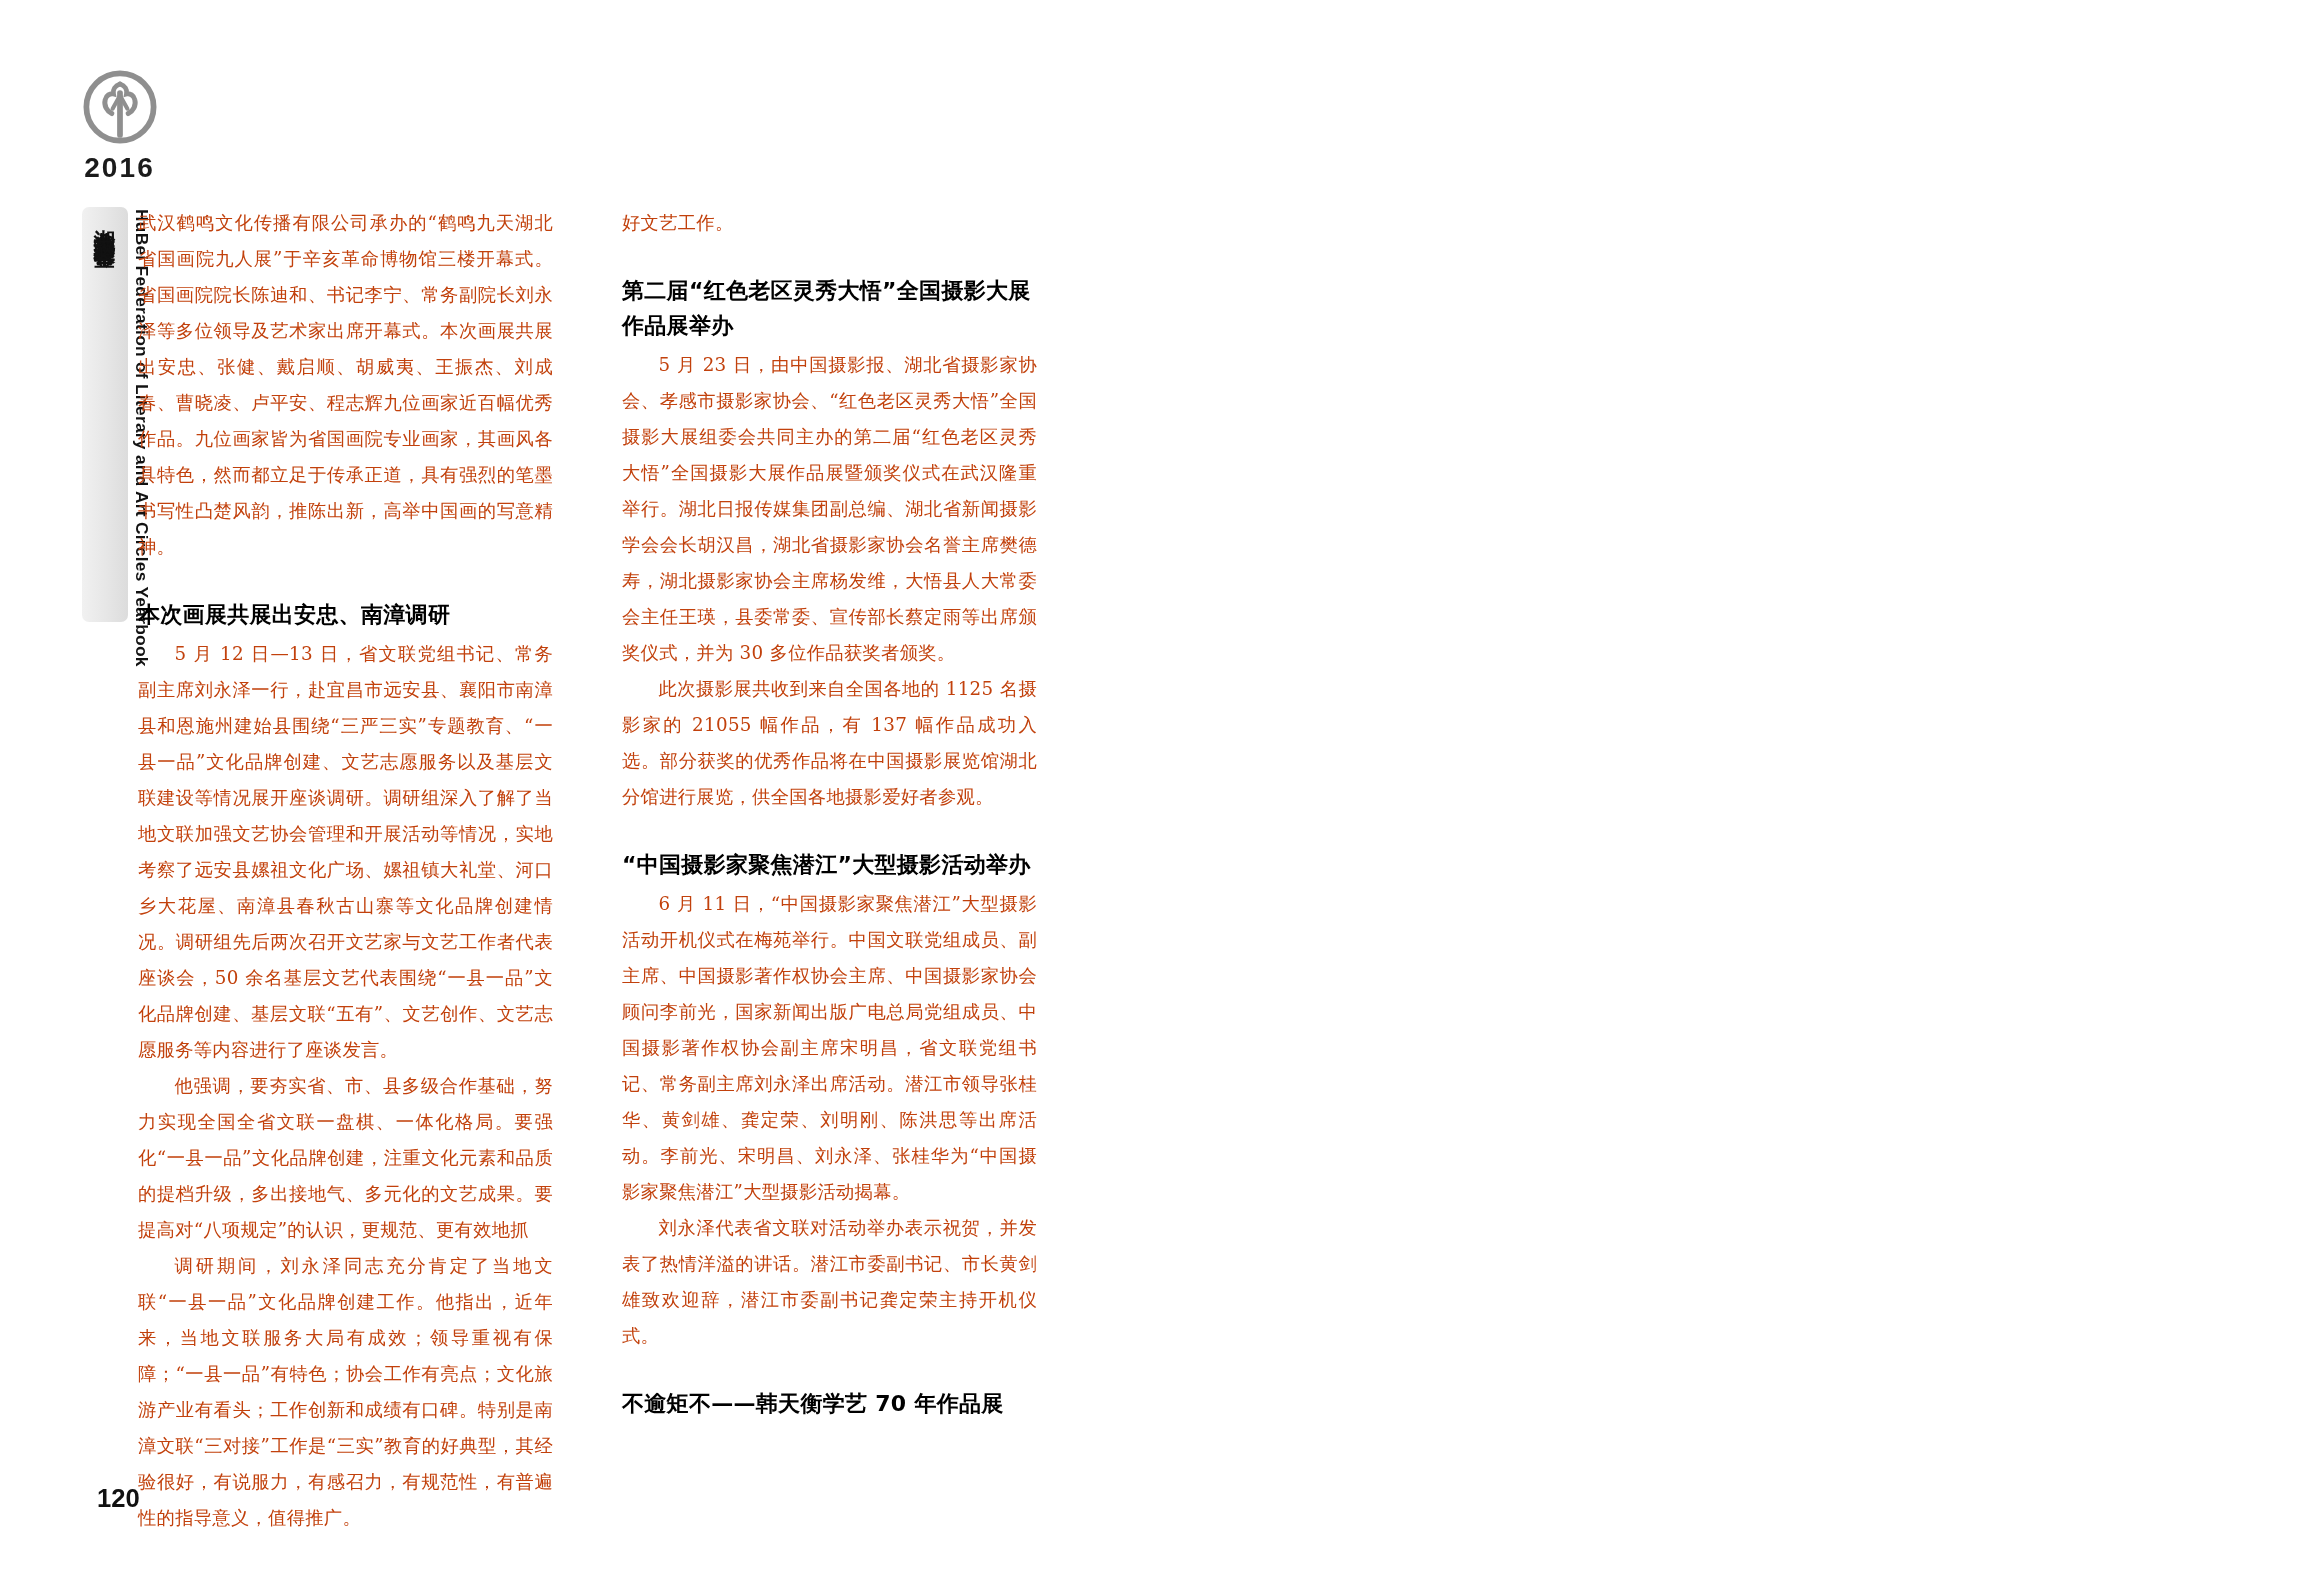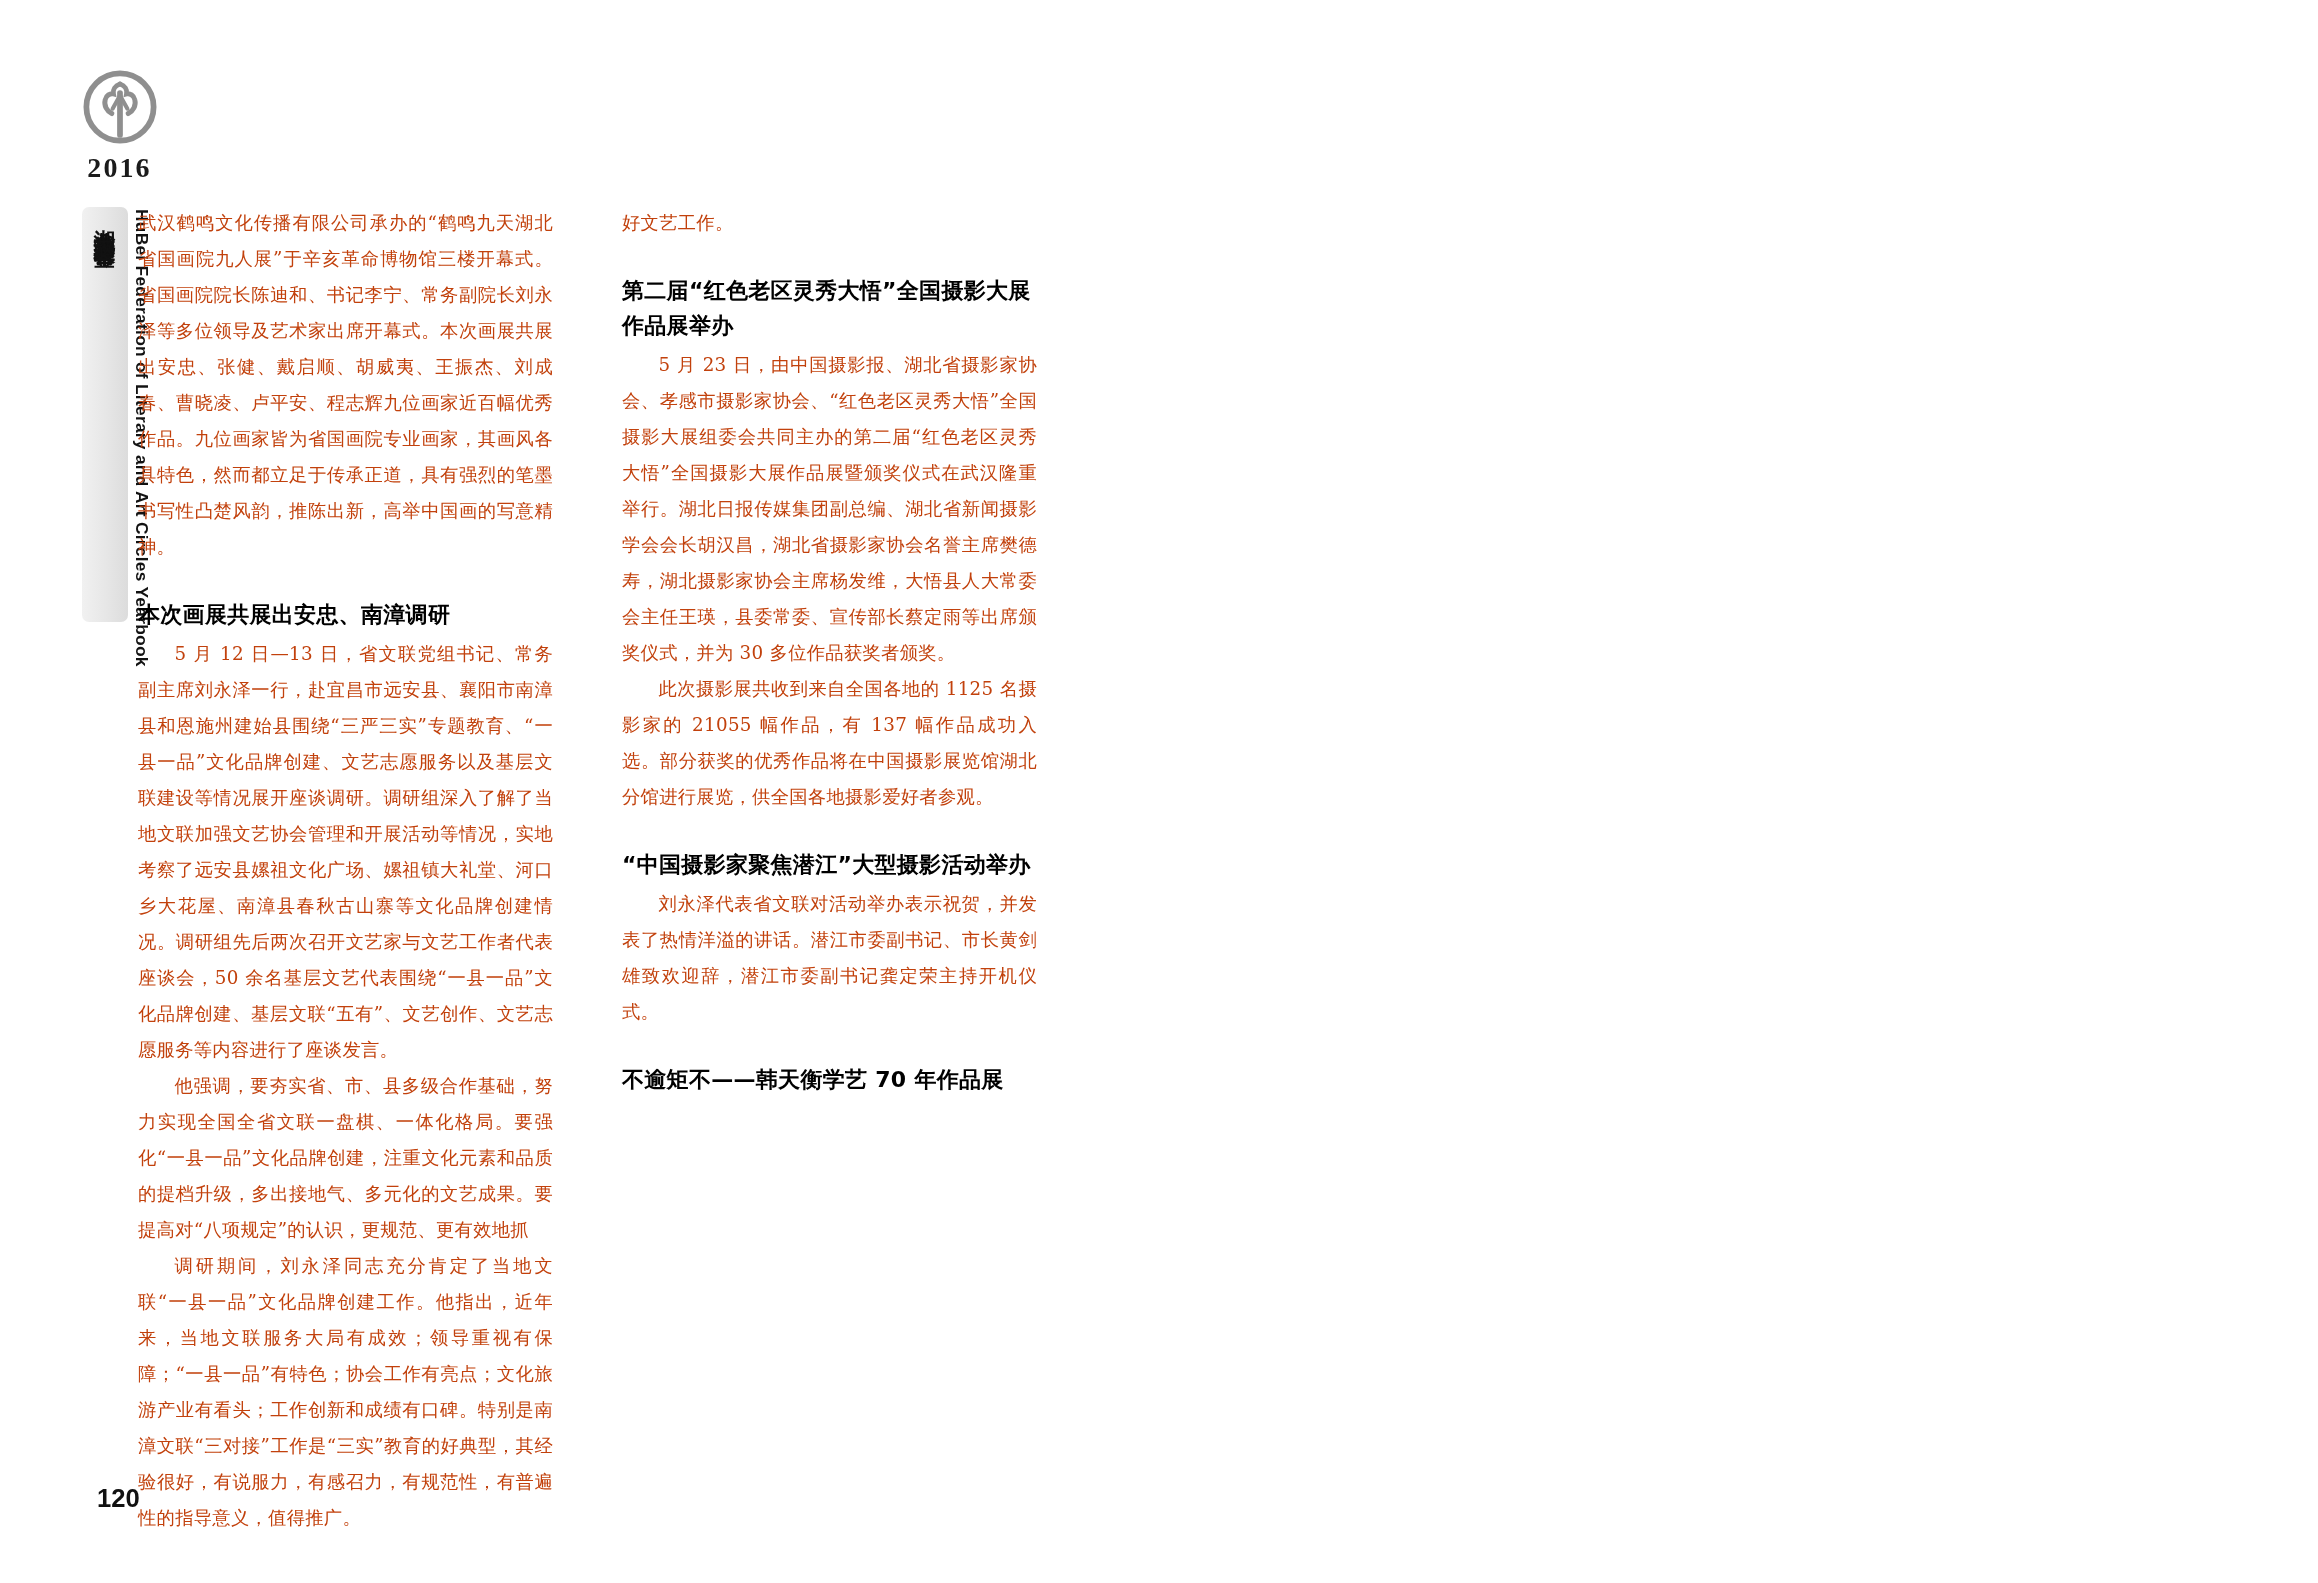--- a/index.html
+++ b/index.html
@@ -13,21 +13,21 @@
   .page-left{width:1159px;}
   .page-right{width:1160px;}
 
   
   .left-mast{
     position:absolute;left:64px;top:66px;width:111px;
     display:flex;flex-direction:column;align-items:center;
   }
   .logo-mark{width:82px;height:82px;}
   .logo-year{
-    font-family:Liberation Serif, serif;
+    font-family:Liberation Sans, sans-serif;
     font-weight:700;font-size:28px;letter-spacing:2.1px;
     color:#1b1b1b;margin-top:4.1px;
   }
 
   
   .side-band{
     position:absolute;left:82px;top:207px;
     width:46px;height:415px;
     background:linear-gradient(90deg,#f1f1f1 0%,#e6e6e6 55%,#dcdcdc 100%);
     border-radius:7px;
@@ -117,20 +117,21 @@
     <div class="col col2">
         <p class="body cont">好文艺工作。</p>
         <div class="gap-before-head"></div>
         <h2 class="head">第二届“红色老区灵秀大悟”全国摄影大展作品展举办</h2>
         <div class="gap-after-head"></div>
         <p class="body">5 月 23 日，由中国摄影报、湖北省摄影家协会、孝感市摄影家协会、“红色老区灵秀大悟”全国摄影大展组委会共同主办的第二届“红色老区灵秀大悟”全国摄影大展作品展暨颁奖仪式在武汉隆重举行。湖北日报传媒集团副总编、湖北省新闻摄影学会会长胡汉昌，湖北省摄影家协会名誉主席樊德寿，湖北摄影家协会主席杨发维，大悟县人大常委会主任王瑛，县委常委、宣传部长蔡定雨等出席颁奖仪式，并为 30 多位作品获奖者颁奖。</p>
         <p class="body">此次摄影展共收到来自全国各地的 1125 名摄影家的 21055 幅作品，有 137 幅作品成功入选。部分获奖的优秀作品将在中国摄影展览馆湖北分馆进行展览，供全国各地摄影爱好者参观。</p>
         <div class="gap-before-head"></div>
         <h2 class="head">“中国摄影家聚焦潜江”大型摄影活动举办</h2>
         <div class="gap-after-head"></div>
+        <p class="body">6 月 11 日，“中国摄影家聚焦潜江”大型摄影活动开机仪式在梅苑举行。中国文联党组成员、副主席、中国摄影著作权协会主席、中国摄影家协会顾问李前光，国家新闻出版广电总局党组成员、中国摄影著作权协会副主席宋明昌，省文联党组书记、常务副主席刘永泽出席活动。潜江市领导张桂华、黄剑雄、龚定荣、刘明刚、陈洪思等出席活动。李前光、宋明昌、刘永泽、张桂华为“中国摄影家聚焦潜江”大型摄影活动揭幕。</p>
         <p class="body">刘永泽代表省文联对活动举办表示祝贺，并发表了热情洋溢的讲话。潜江市委副书记、市长黄剑雄致欢迎辞，潜江市委副书记龚定荣主持开机仪式。</p>
         <div class="gap-before-head"></div>
         <h2 class="head">不逾矩不——韩天衡学艺 70 年作品展</h2>
         <div class="gap-after-head"></div>
       </div>
 
     <div class="pageno pageno-left">120</div>
   </div>
 
   <div class="page page-right">

